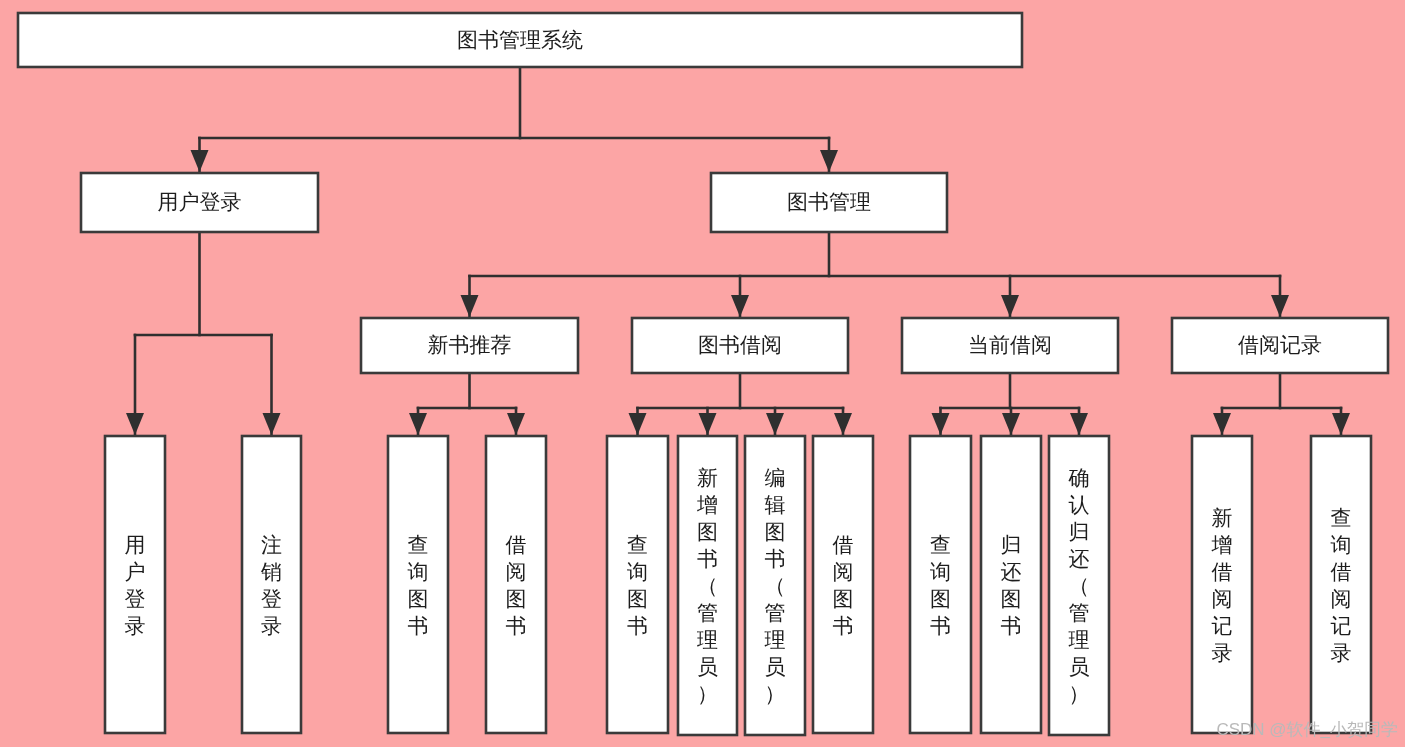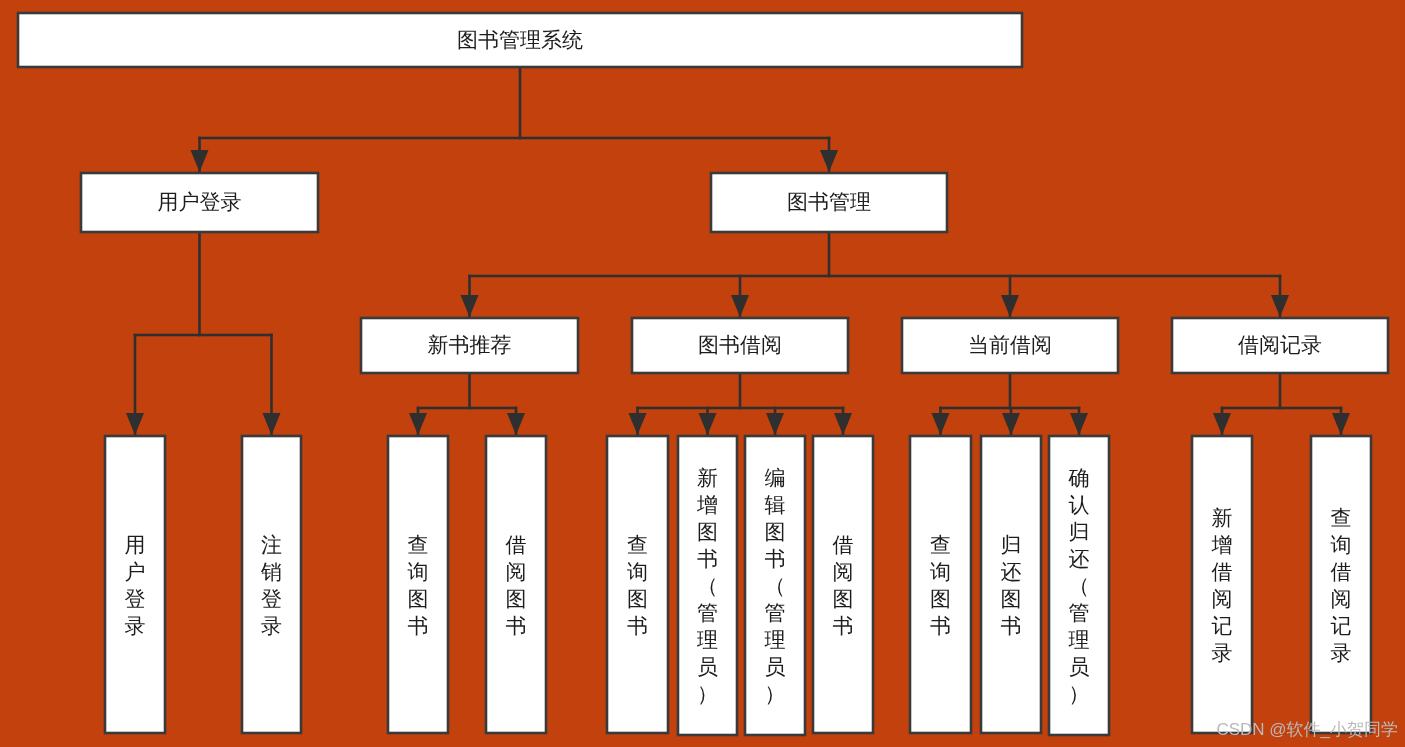--- a/index.html
+++ b/index.html
@@ -7,21 +7,21 @@
     padding: 0;
     background: #ffffff;
   }
   body {
     font-family: "Liberation Sans", "DejaVu Sans", sans-serif;
   }
   #diagram-root {
     position: relative;
     width: 1405px;
     height: 747px;
-    background: #c2410c;
+    background: #fca5a5;
     overflow: hidden;
   }
   svg#flow-svg {
     position: absolute;
     top: 0;
     left: 0;
     width: 1405px;
     height: 747px;
     display: block;
   }

